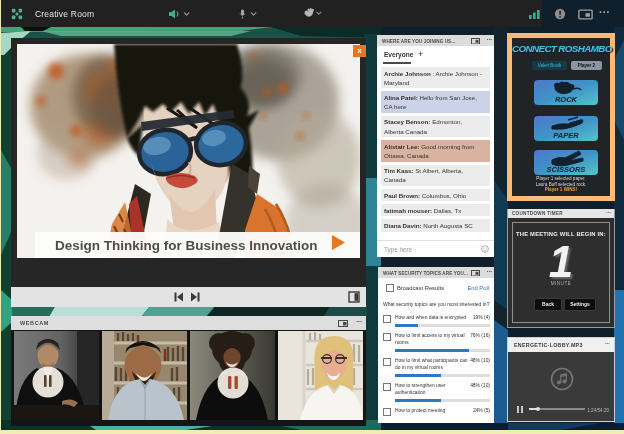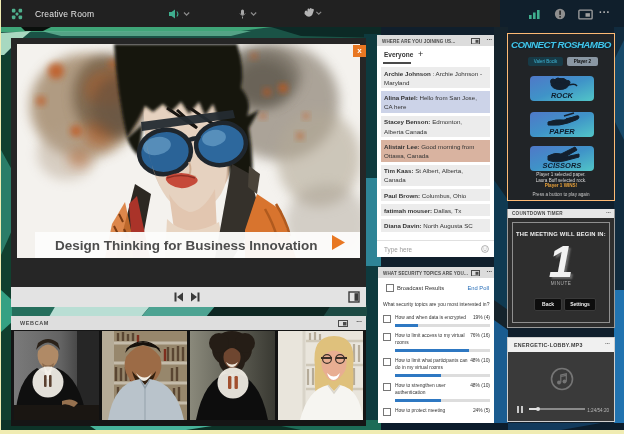--- a/index.html
+++ b/index.html
@@ -1,19 +1,19 @@
 <!DOCTYPE html>
 <html><head>
 <meta charset="utf-8">
 <style>
   html,body{margin:0;padding:0;}
   body{width:624px;height:434px;background:#f0ecb2;font-family:"Liberation Sans",sans-serif;overflow:hidden;position:relative;}
   #app{position:absolute;left:1px;top:0;width:623px;height:430px;overflow:hidden;background:#123c34;}
   .abs{position:absolute;}
-  #topbar{position:absolute;left:0;top:0;width:499px;height:27px;background:#212121;z-index:5;}
+  #topbar{position:absolute;left:0;top:0;width:541px;height:27px;background:#212121;z-index:5;}
   #topbar .ttl{position:absolute;left:34px;top:9px;font-size:8.5px;color:#e4e4e4;letter-spacing:0.2px;}
   .pod{position:absolute;z-index:3;}
   .phead{position:absolute;left:0;top:0;right:0;background:#dcdcdc;color:#4a4a4a;font-weight:bold;}
 </style>
 </head>
 <body>
 <div id="app">
 <svg id="bg" class="abs" style="left:0;top:0;z-index:0" width="623" height="430" viewBox="0 0 623 430">
   <rect x="0" y="0" width="623" height="430" fill="#123c34"></rect>
   <rect x="380" y="0" width="243" height="430" fill="#101f2c"></rect>
@@ -351,21 +351,21 @@
           </div>
     </div>
     <div style="position:relative;">
       <div style="position:absolute;left:0;top:1px;width:6px;height:6px;border:1px solid #777;"></div>
       <div style="margin-left:12px;white-space:nowrap;">How to protect meeting</div>
       <div style="position:absolute;right:0;top:0;">24% (5)</div>
     </div>
   </div>
 </div>
 
-<div class="pod" id="rosh" style="left:506px;top:33px;width:108px;height:168px;background:#212427;border:1px solid #fdba74;box-sizing:border-box;">
+<div class="pod" id="rosh" style="left:506px;top:33px;width:108px;height:168px;background:#212427;border:5px solid #fdba74;box-sizing:border-box;">
   <div class="abs" style="left:0;top:5px;width:100%;text-align:center;font-size:9.8px;font-weight:bold;font-style:italic;color:#40c4e8;letter-spacing:-0.6px;text-shadow:1px 1px 1px #0a2030;white-space:nowrap;">CONNECT ROSHAMBO</div>
   <div class="abs" style="left:20px;top:23px;width:35px;height:9px;background:#173a46;border-radius:2px;text-align:center;font-size:4.5px;color:#3fb8d8;line-height:9px;">Valeri Bocik</div>
   <div class="abs" style="left:59px;top:23px;width:31px;height:9px;background:#8a97a3;border-radius:2px;text-align:center;font-size:4.5px;color:#0a0a0a;font-weight:bold;line-height:9px;">Player 2</div>
   <svg class="abs" style="left:22px;top:42px" width="64" height="130" viewBox="0 0 64 130">
     <rect x="0" y="0" width="64" height="25" rx="4" fill="url(#rosh2)"></rect>
     <rect x="0" y="36" width="64" height="25" rx="4" fill="url(#rosh2)"></rect>
     <rect x="0" y="70" width="64" height="25" rx="4" fill="url(#rosh2)"></rect>
     <defs>
       <linearGradient id="rosh2" x1="0" y1="0" x2="1" y2="1">
         <stop offset="0" stop-color="#4f78c8"></stop>

